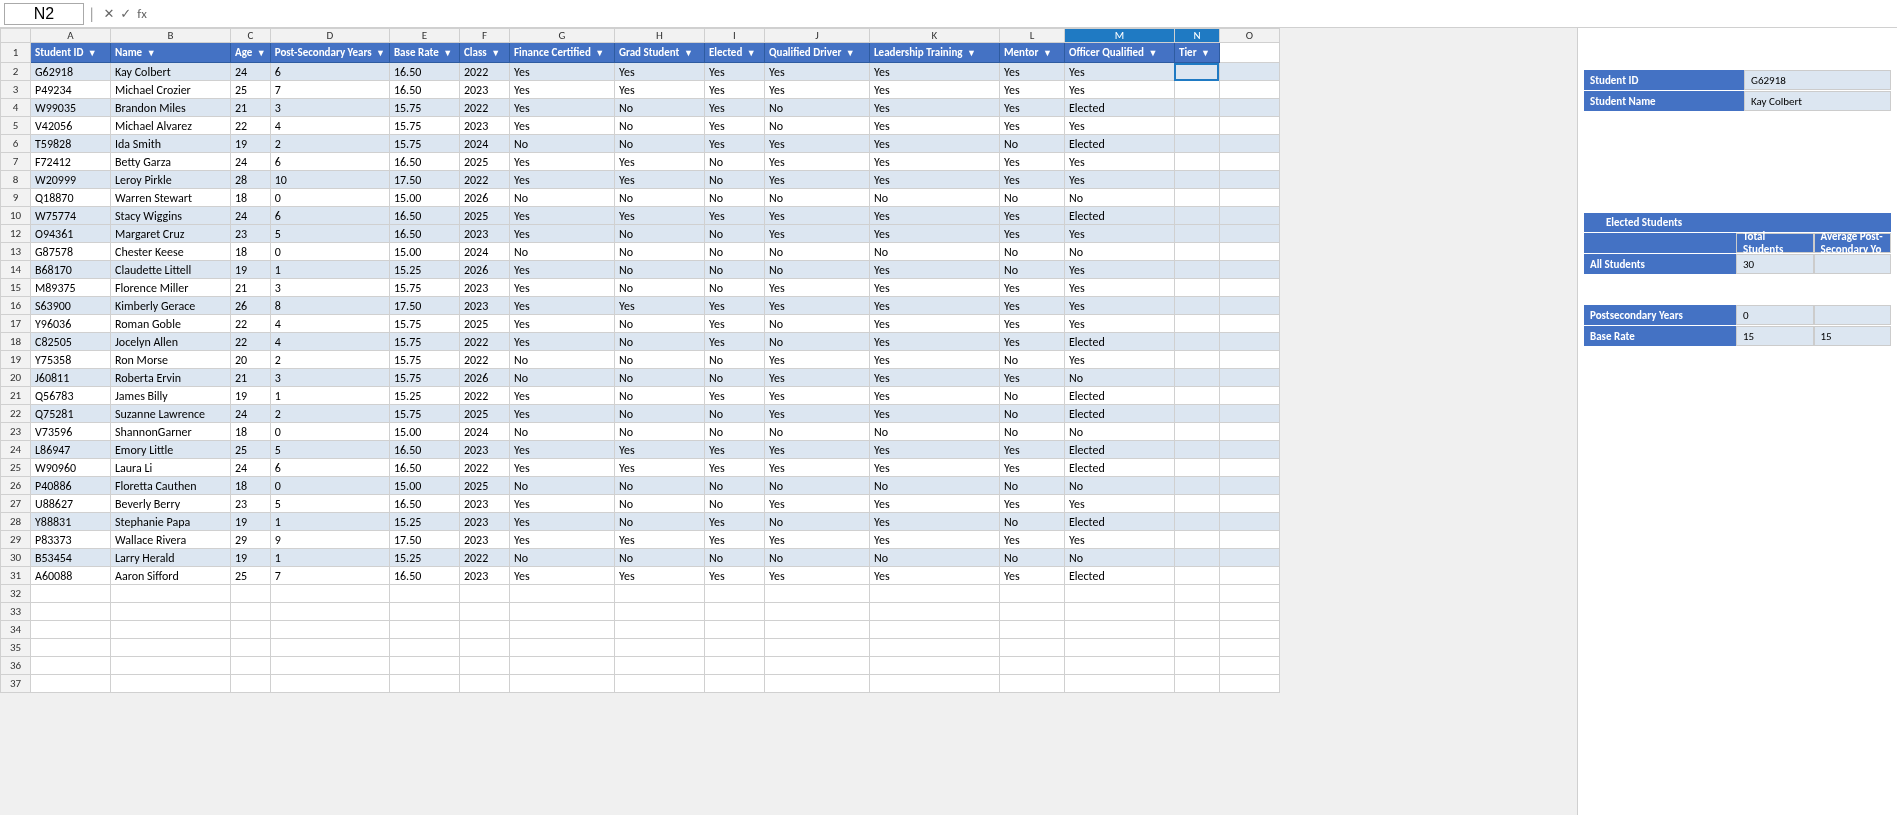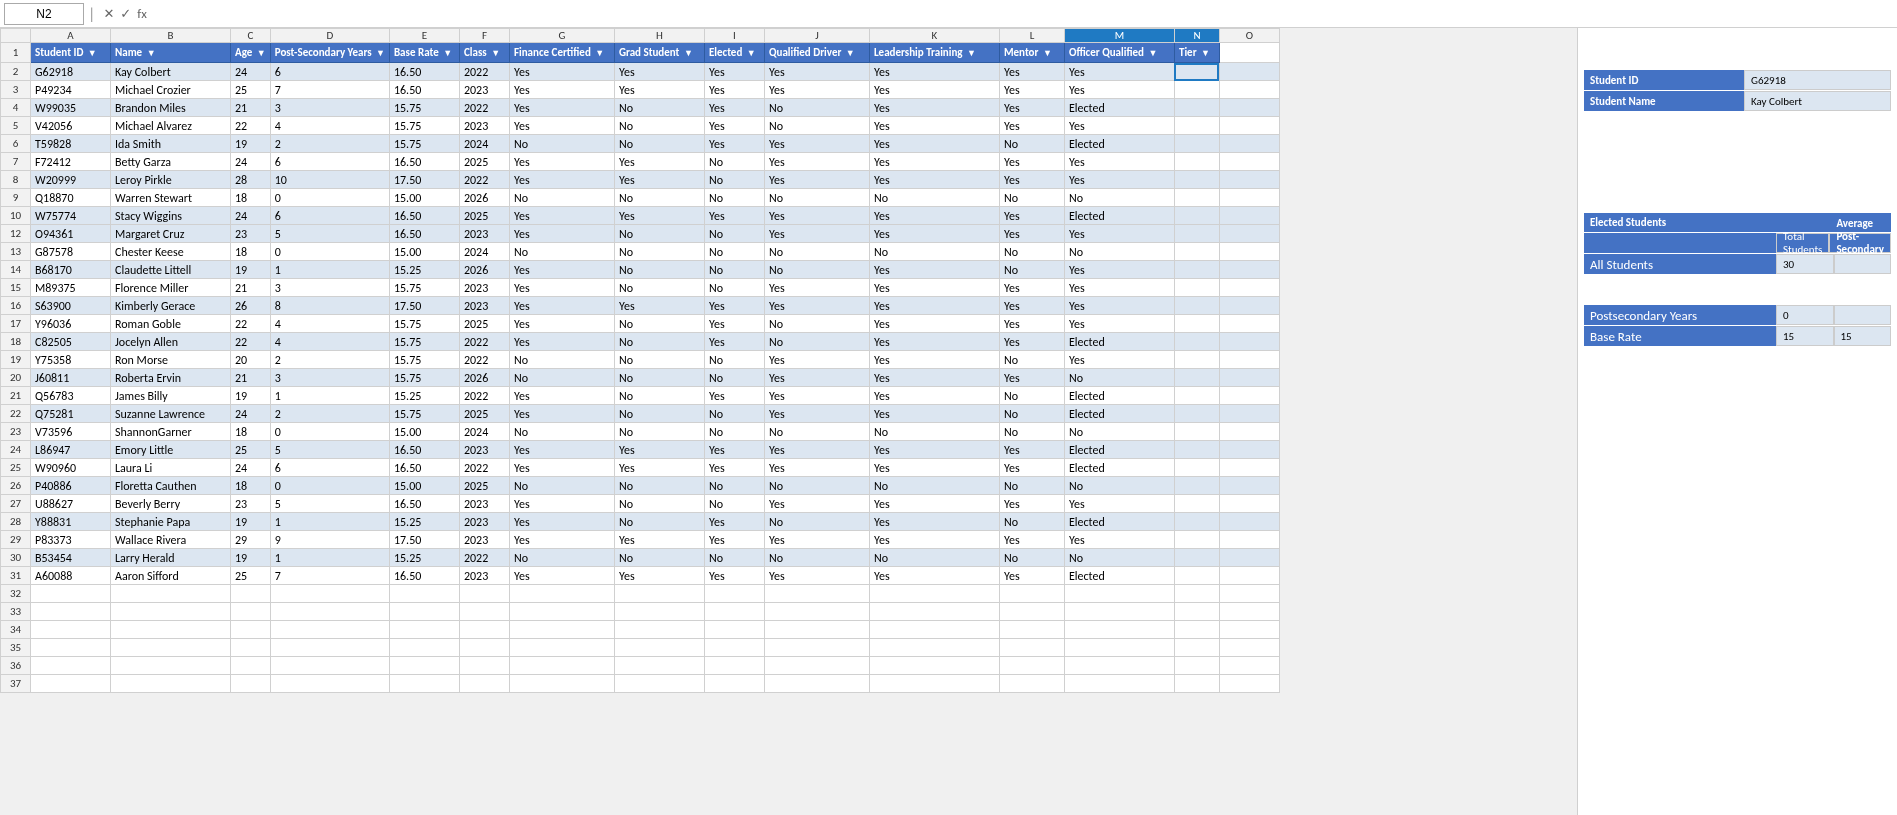--- a/index.html
+++ b/index.html
@@ -2,21 +2,21 @@
 <html><head>
   <meta charset="utf-8">
   <style>
     * { box-sizing: border-box; margin: 0; padding: 0; }
     body { font-family: Calibri, Arial, sans-serif; font-size: 12px; background: #fff; overflow: hidden; }
     
     .app-container { display: flex; flex-direction: column; height: 815px; width: 1897px; background: #f0f0f0; }
     
     
     .formula-bar { display: flex; align-items: center; height: 28px; background: #fff; border-bottom: 1px solid #d0d0d0; padding: 0 4px; gap: 4px; }
-    .name-box { width: 80px; height: 22px; border: 1px solid #aaa; text-align: center; font-size: 12px; padding: 2px 4px; }
+    .name-box { width: 80px; height: 22px; border: 1px solid #aaa; text-align: center; font-size: 16px; padding: 2px 4px; }
     .formula-bar-sep { color: #999; font-size: 16px; }
     .formula-icons { display: flex; gap: 6px; color: #666; font-size: 13px; padding: 0 4px; }
     .formula-icon { cursor: pointer; }
     .formula-input { flex: 1; height: 22px; border: none; outline: none; font-size: 12px; padding: 0 4px; }
     
     
     .spreadsheet { display: flex; flex: 1; overflow: hidden; }
     
     
     .sheet-table-wrapper { flex: 1; overflow: auto; position: relative; }
@@ -42,23 +42,23 @@
     
     
     .side-panel { width: 320px; border-left: 1px solid #d0d0d0; background: #fff; padding: 0; }
     
     
     .info-card { margin: 4px 6px; }
     .info-row { display: flex; height: 20px; margin-bottom: 1px; }
     .info-label { background: #4472c4; color: white; font-size: 11px; font-weight: bold; padding: 2px 6px; width: 160px; display: flex; align-items: center; }
     .info-value { background: #dce6f1; font-size: 11px; padding: 2px 6px; flex: 1; display: flex; align-items: center; border: 1px solid #ccc; }
     
-    .section-label { background: #4472c4; color: white; font-size: 11px; font-weight: bold; padding: 3px 6px; margin: 8px 6px 1px 6px; }
+    .section-label { background: #4472c4; color: white; font-size: 11px; font-weight: bold; padding: 3px 22px; margin: 8px 6px 1px 6px; }
     .stats-row { display: flex; height: 20px; margin-bottom: 1px; margin: 0 6px 1px 6px; }
-    .stats-label { background: #4472c4; color: white; font-size: 13px; padding: 2px 6px; width: 192px; display: flex; align-items: center; font-weight: normal; }
+    .stats-label { background: #4472c4; color: white; font-size: 11px; padding: 2px 6px; width: 152px; display: flex; align-items: center; font-weight: bold; }
     .stats-value { background: #dce6f1; font-size: 11px; padding: 2px 6px; flex: 1; display: flex; align-items: center; border: 1px solid #ccc; }
   </style>
 </head>
 <body>
 
 <div class="app-container">
 
   <div class="formula-bar">
     <input class="name-box" type="text" value="N2" style="">
     <span class="formula-bar-sep">|</span>
@@ -779,21 +779,21 @@
           <div class="info-value">Kay Colbert</div>
         </div>
       </div>
 
       <div style="height: 90px;"></div>
 
       <div class="section-label">Elected Students</div>
 
       <div class="stats-row">
         <div class="stats-label"></div>
-        <div class="stats-value" style="background:#4472c4; color:white; font-weight:normal;">Total Students</div>
+        <div class="stats-value" style="background:#4472c4; color:white; font-weight:bold;">Total Students</div>
         <div class="stats-value" style="background:#4472c4; color:white; font-weight:bold; width:130px;">Average Post-Secondary Yo</div>
       </div>
 
       <div class="stats-row">
         <div class="stats-label">All Students</div>
         <div class="stats-value">30</div>
         <div class="stats-value" style="width:130px;"></div>
       </div>
 
       <div style="height: 30px;"></div>

